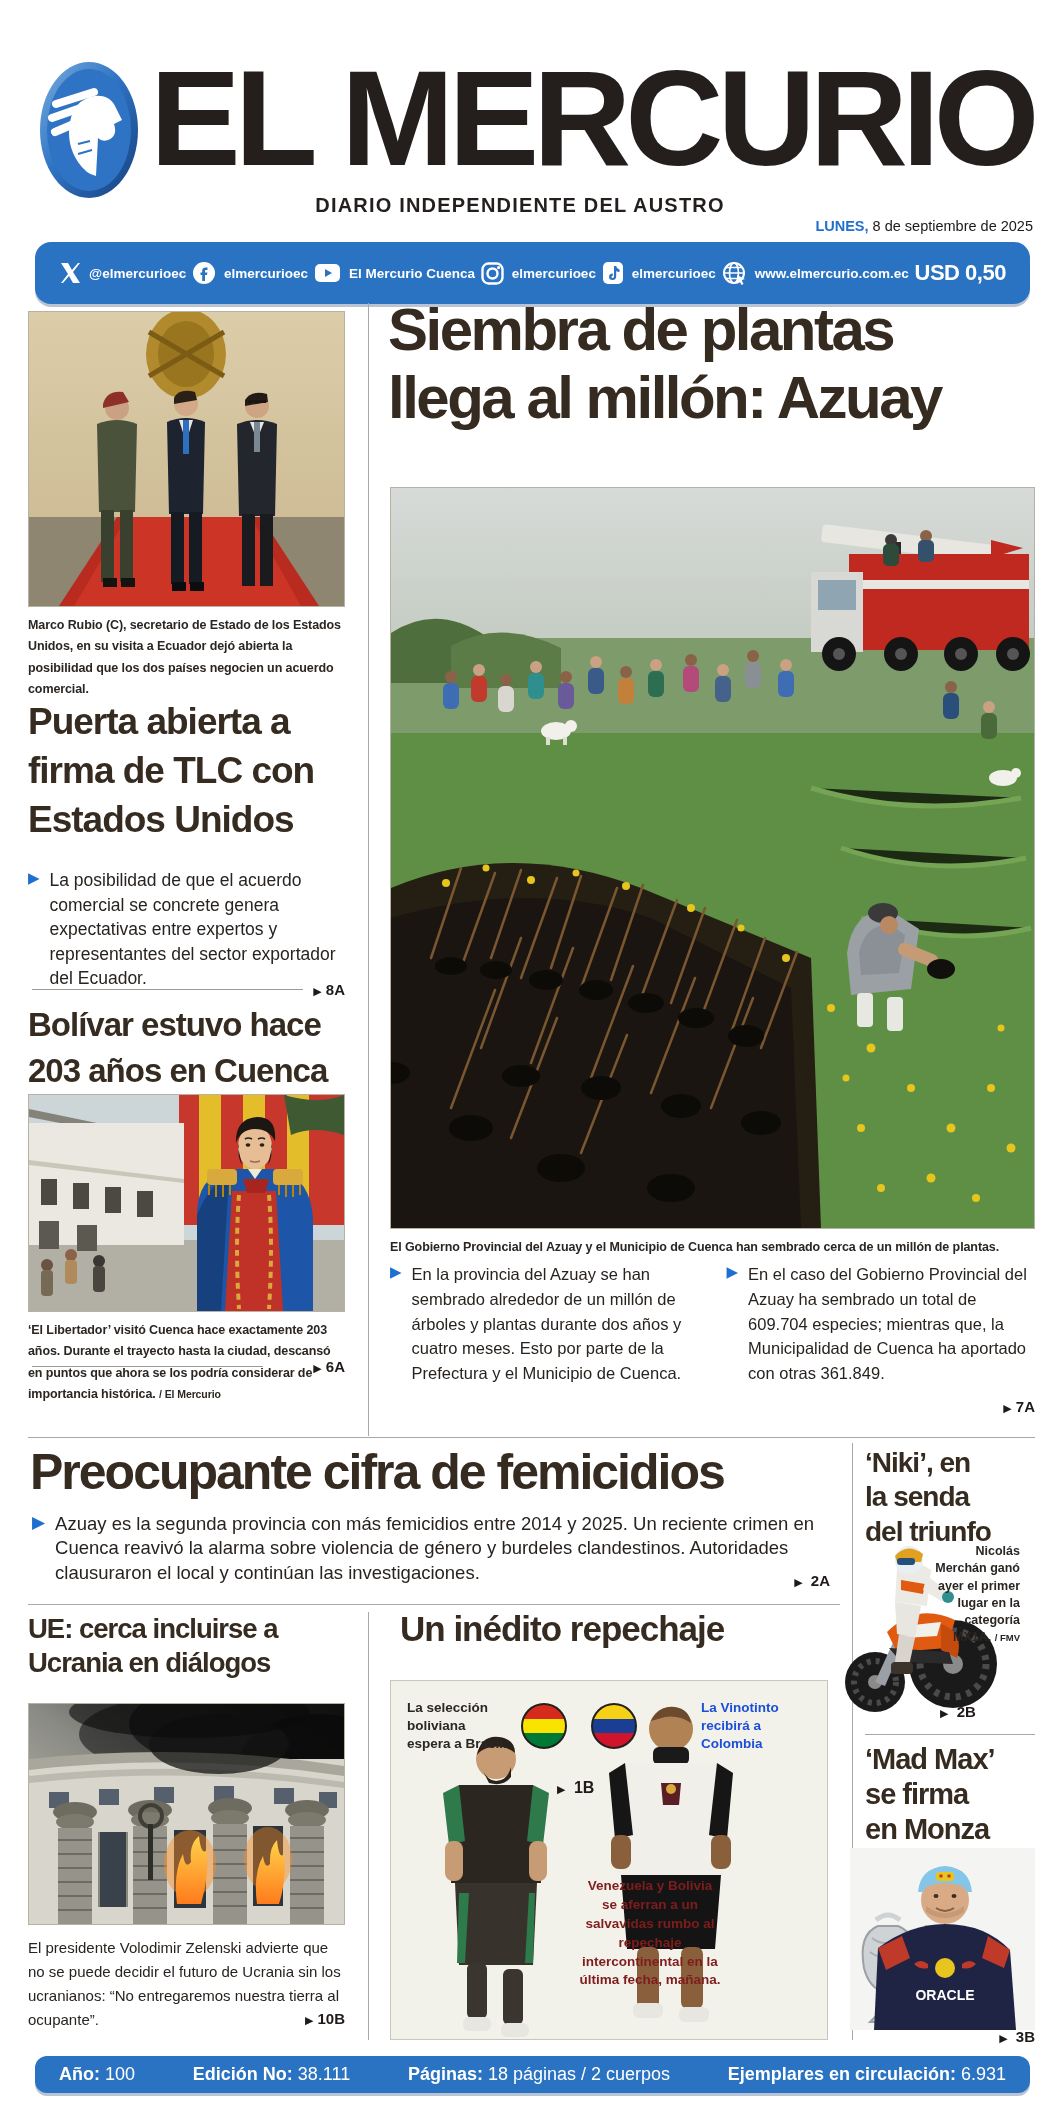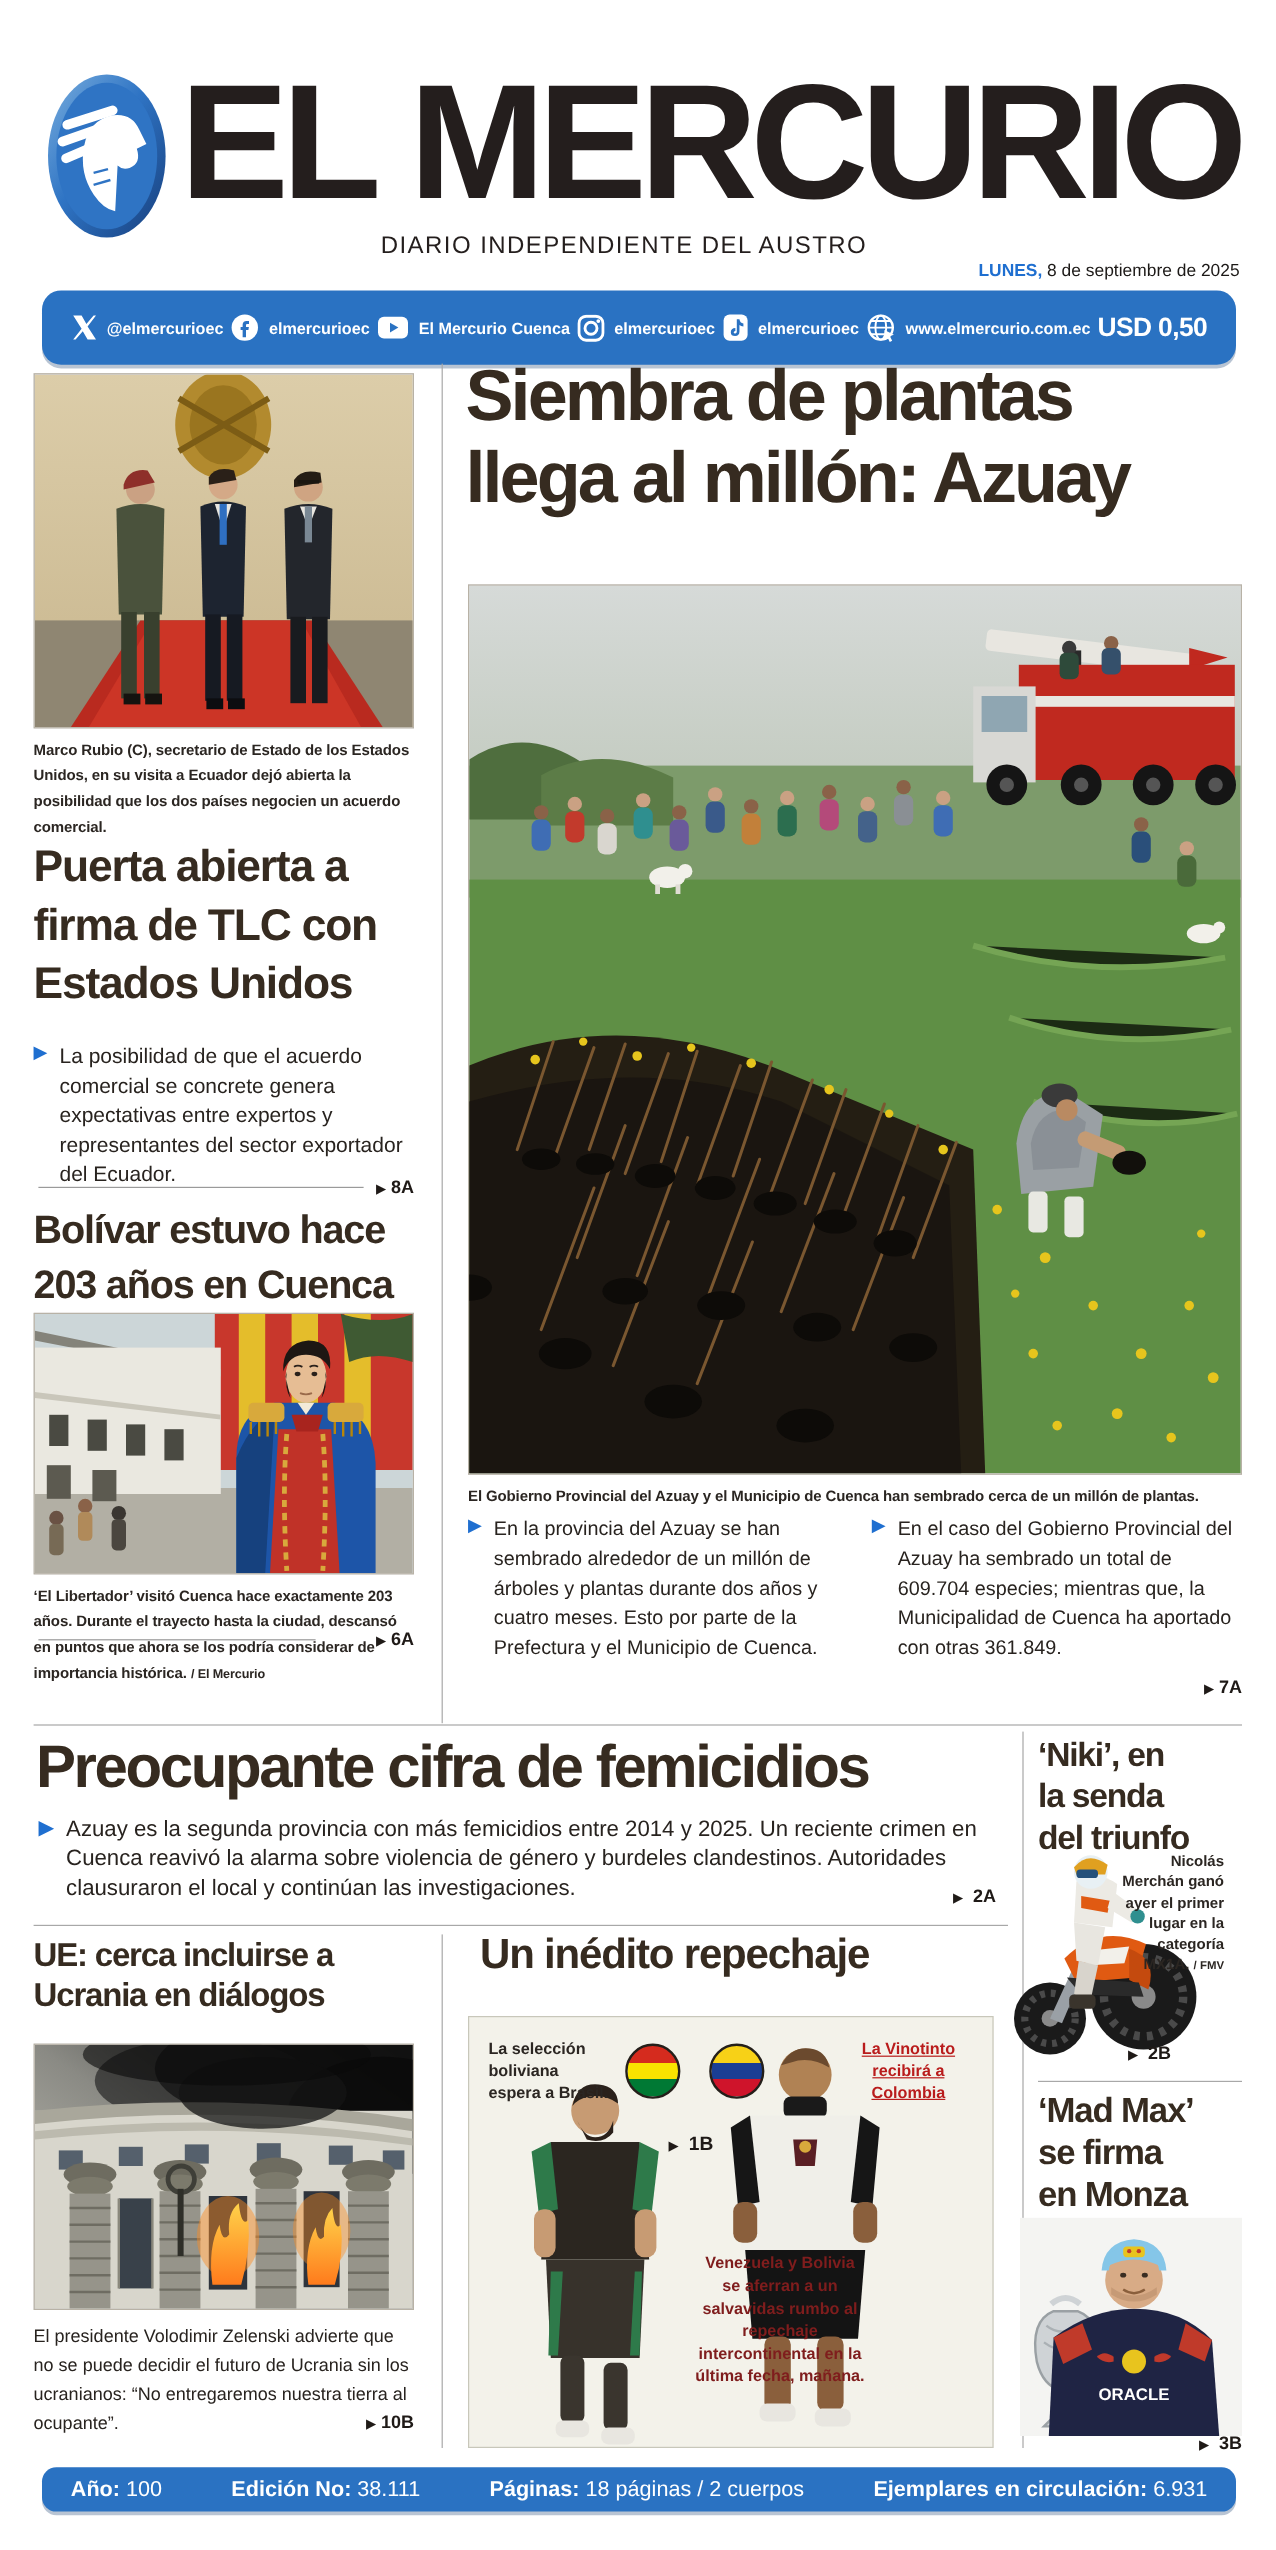--- a/index.html
+++ b/index.html
@@ -1,20 +1,20 @@
 <!DOCTYPE html>
 <html><head>
 <meta charset="utf-8">
 <style>
   html,body{margin:0;padding:0;background:#ffffff;}
   body{font-family:"Liberation Sans","DejaVu Sans",sans-serif;color:#262220;}
   .page{position:relative;width:1063px;height:2125px;background:#ffffff;overflow:hidden;}
   .abs{position:absolute;}
   .brand{font-weight:bold;font-size:136px;letter-spacing:-6px;line-height:1;color:#241e1d;white-space:nowrap;}
-  .tagline{font-weight:normal;font-size:20px;letter-spacing:1.2px;color:#241e1d;text-align:center;}
+  .tagline{font-weight:bold;font-size:20px;letter-spacing:1.2px;color:#241e1d;text-align:center;}
   .dateline{font-size:14.5px;color:#1c1917;text-align:right;}
   .dateline .day{color:#1f6fd0;font-weight:bold;}
   .bluebar{background:#2a72c2;border-radius:16px;box-shadow:0 3px 0 rgba(20,60,110,.30);display:flex;align-items:center;justify-content:space-between;padding:0 24px;box-sizing:border-box;color:#fff;}
   .sitem{display:flex;align-items:center;gap:8px;font-weight:bold;font-size:13.5px;white-space:nowrap;}
   .price{font-weight:bold;font-size:22px;letter-spacing:-0.5px;}
   .photo-frame{border:1px solid #b8b2a6;box-sizing:border-box;background:#ddd;overflow:hidden;}
   .caption{font-weight:bold;font-size:12.5px;line-height:1.7;color:#2b2622;letter-spacing:-0.1px;}
   .headline{font-weight:bold;color:#362b20;letter-spacing:-1px;}
   .bullet-row{display:flex;align-items:flex-start;}
   .tri-blue{color:#1f6fd0;font-size:15px;line-height:1.35;margin-right:10px;flex:none;}
@@ -691,21 +691,21 @@
         <path d="M12,176 L112,176 L106,250 L18,250 Z" fill="#141414"></path>
         <rect x="28" y="248" width="22" height="62" rx="7" fill="#8a5f3c"></rect>
         <rect x="72" y="248" width="22" height="62" rx="7" fill="#8a5f3c"></rect>
         <rect x="24" y="304" width="30" height="15" rx="6" fill="#e8e6e0"></rect>
         <rect x="70" y="308" width="30" height="15" rx="6" fill="#e8e6e0"></rect>
       </g>
     </svg>
     <div class="abs" style="left:16px;top:18px;width:100px;font-weight:bold;font-size:13.5px;line-height:1.35;color:#2b2622;">La selección boliviana espera a Brasil.</div>
     <div class="abs flag" style="left:130px;top:22px;width:46px;height:46px;background:linear-gradient(#d52b1e 0 33%,#f9e300 33% 66%,#007934 66%);"></div>
     <div class="abs flag" style="left:200px;top:22px;width:46px;height:46px;background:linear-gradient(#f7d117 0 33%,#1a3e94 33% 66%,#cf142b 66%);"></div>
-    <div class="abs" style="right:14px;top:18px;width:112px;text-align:center;font-weight:bold;font-size:13.5px;line-height:1.35;color:#b91c1c;text-decoration:underline;">La Vinotinto recibirá a Colombia</div>
+    <div class="abs" style="right:14px;top:18px;width:112px;text-align:left;font-weight:bold;font-size:13.5px;line-height:1.35;color:#1d4ed8;">La Vinotinto recibirá a Colombia</div>
     <div class="abs pageref" style="left:166px;top:98px;font-size:16px;">
       <span class="tri">▶</span> <span>1B</span>
     </div>
     <div class="abs" style="left:188px;top:196px;width:142px;text-align:center;font-weight:bold;font-size:13.5px;line-height:1.4;color:#7f1d1d;">Venezuela y Bolivia se aferran a un salvavidas rumbo al repechaje intercontinental en la última fecha, mañana.</div>
   </div>
 
   <div class="abs bluebar" style="left:35px;top:2056px;width:995px;height:37px;border-radius:12px;">
     <div class="footer-item">
       <span class="lbl">Año:</span><span> 100</span>
     </div>

